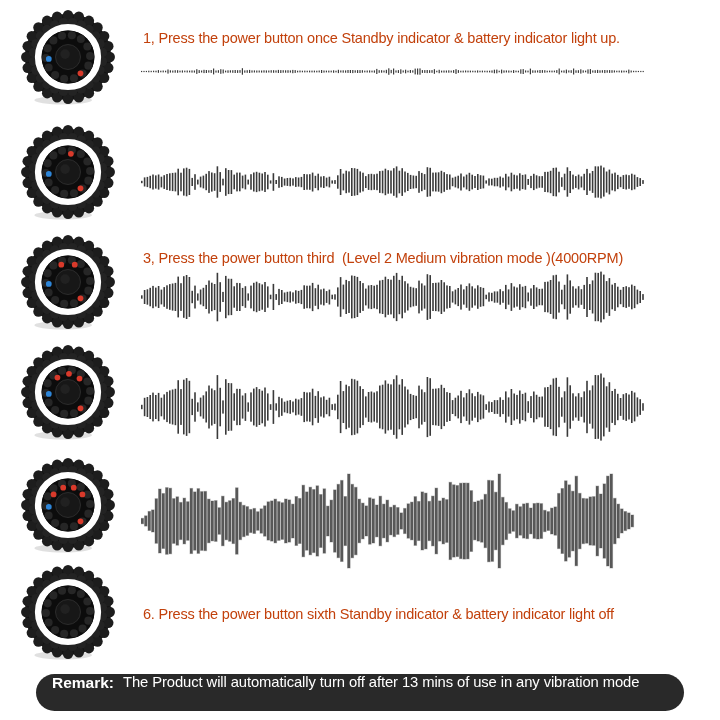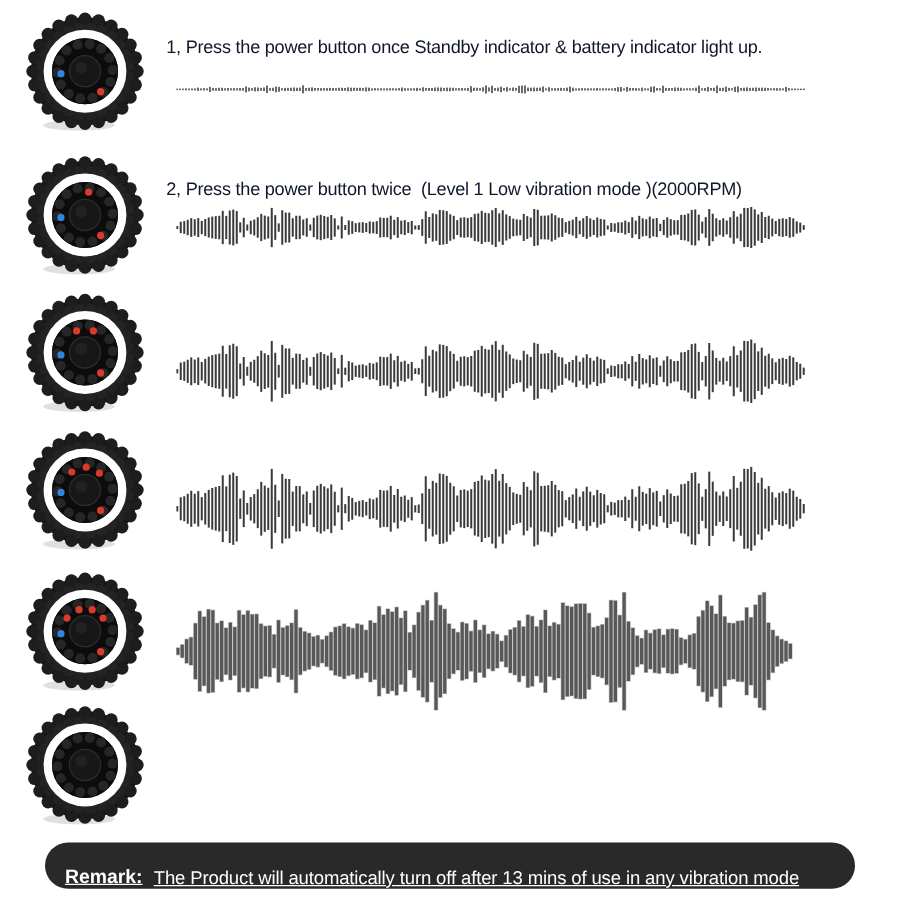--- a/index.html
+++ b/index.html
@@ -4,36 +4,36 @@
 <style>
   html,body{margin:0;padding:0;background:#ffffff;}
   .canvas{
     position:relative;width:720px;height:720px;background:#ffffff;
     font-family:"Liberation Sans",sans-serif;overflow:hidden;
   }
   .row{position:absolute;left:0;width:720px;}
   .ball{position:absolute;left:20px;width:96px;height:96px;}
   .ball svg{display:block;}
   .step-text{
-    position:absolute;left:133px;font-size:14.5px;letter-spacing:-0.2px;
-    color:#0f172a;white-space:pre;
+    position:absolute;left:143px;font-size:14.5px;letter-spacing:-0.2px;
+    color:#c2410c;white-space:pre;
   }
   .wf{position:absolute;left:141px;}
   .wf svg{display:block;}
   
   .r1{top:0;height:112px}    .r1 .ball{top:9px}  .r1 .step-text{top:30px} .r1 .wf{top:66px}
   .r2{top:112px;height:110px}.r2 .ball{top:12px} .r2 .step-text{top:32px} .r2 .wf{top:50px}
   .r3{top:222px;height:112px}.r3 .ball{top:12px} .r3 .step-text{top:28px} .r3 .wf{top:45px}
   .r4{top:334px;height:112px}.r4 .ball{top:10px} .r4 .step-text{top:24px} .r4 .wf{top:34px}
   .r5{top:446px;height:124px}.r5 .ball{top:11px} .r5 .step-text{top:18px;font-size:13.8px} .r5 .wf{top:26px}
   .r6{top:570px;height:98px} .r6 .ball{top:-6px} .r6 .step-text{top:36px}
   .remark{
     position:absolute;top:674px;left:36px;width:648px;height:37px;
-    background:#292929;border-radius:19px;display:flex;align-items:flex-end;
-    padding:0 16px;box-sizing:border-box;color:#ffffff;text-decoration:underline;
+    background:#292929;border-radius:19px;display:flex;align-items:flex-start;
+    padding:0 16px;box-sizing:border-box;color:#ffffff;
   }
   .remark-label{font-weight:bold;font-size:15.5px;margin-right:9px;white-space:pre;}
   .remark-text{font-size:14.8px;letter-spacing:-0.1px;white-space:pre;}
 </style>
 </head>
 <body>
 
 <div class="canvas">
 
   <div class="row r1">
@@ -399,21 +399,20 @@
           <circle cx="13.4" cy="-18.7" r="4.2" fill="#262626"></circle>
           <circle cx="20.2" cy="-11.0" r="4.2" fill="#262626"></circle>
           <circle cx="23.0" cy="-1.1" r="4.2" fill="#262626"></circle>
           <circle r="13" fill="#171717" stroke="#2d2d2d" stroke-width="1"></circle>
           <circle cx="-3" cy="-3" r="5" fill="#212121"></circle>
           <circle cx="-20" cy="2" r="3" fill="#2e86d9"></circle>
           <circle cx="13" cy="17" r="3" fill="#d93a2b"></circle>
           <circle cx="3" cy="-19" r="3" fill="#d93a2b"></circle>
         </svg>
       </div>
-    <div class="step-text">2, Press the power button twice  (Level 1 Low vibration mode )(2000RPM)</div>
     <div class="wf">
         <svg width="505" height="40" xmlns="http://www.w3.org/2000/svg">
           <g fill="#3a3a3a">
             <rect x="0.0" y="18.8" width="1.6" height="2.4"></rect>
             <rect x="2.8" y="15.4" width="1.6" height="9.1"></rect>
             <rect x="5.6" y="14.9" width="1.6" height="10.2"></rect>
             <rect x="8.4" y="13.8" width="1.6" height="12.4"></rect>
             <rect x="11.2" y="12.5" width="1.6" height="15.0"></rect>
             <rect x="14.0" y="13.4" width="1.6" height="13.2"></rect>
             <rect x="16.8" y="12.5" width="1.6" height="15.1"></rect>
@@ -665,20 +664,21 @@
           <circle cx="20.2" cy="-11.0" r="4.2" fill="#262626"></circle>
           <circle cx="23.0" cy="-1.1" r="4.2" fill="#262626"></circle>
           <circle r="13" fill="#171717" stroke="#2d2d2d" stroke-width="1"></circle>
           <circle cx="-3" cy="-3" r="5" fill="#212121"></circle>
           <circle cx="-20" cy="2" r="3" fill="#2e86d9"></circle>
           <circle cx="13" cy="17" r="3" fill="#d93a2b"></circle>
           <circle cx="-7" cy="-18" r="3" fill="#d93a2b"></circle>
           <circle cx="7" cy="-18" r="3" fill="#d93a2b"></circle>
         </svg>
       </div>
+    <div class="step-text">3, Press the power button third  (Level 2 Medium vibration mode )(4000RPM)</div>
     <div class="wf">
         <svg width="505" height="60" xmlns="http://www.w3.org/2000/svg">
           <g fill="#3a3a3a">
             <rect x="0.0" y="28.3" width="1.6" height="3.4"></rect>
             <rect x="2.8" y="23.0" width="1.6" height="14.0"></rect>
             <rect x="5.6" y="22.3" width="1.6" height="15.4"></rect>
             <rect x="8.4" y="20.8" width="1.6" height="18.5"></rect>
             <rect x="11.2" y="18.9" width="1.6" height="22.3"></rect>
             <rect x="14.0" y="20.6" width="1.6" height="18.9"></rect>
             <rect x="16.8" y="19.0" width="1.6" height="22.0"></rect>
@@ -1420,20 +1420,21 @@
           <circle cx="-15.2" cy="-17.3" r="4.2" fill="#262626"></circle>
           <circle cx="-6.2" cy="-22.1" r="4.2" fill="#262626"></circle>
           <circle cx="4.0" cy="-22.6" r="4.2" fill="#262626"></circle>
           <circle cx="13.4" cy="-18.7" r="4.2" fill="#262626"></circle>
           <circle cx="20.2" cy="-11.0" r="4.2" fill="#262626"></circle>
           <circle cx="23.0" cy="-1.1" r="4.2" fill="#262626"></circle>
           <circle r="13" fill="#171717" stroke="#2d2d2d" stroke-width="1"></circle>
           <circle cx="-3" cy="-3" r="5" fill="#212121"></circle>
         </svg>
       </div>
+    <div class="step-text">6. Press the power button sixth Standby indicator &amp; battery indicator light off</div>
   </div>
 
   <div class="remark">
     <span class="remark-label">Remark:</span>
     <span class="remark-text">The Product will automatically turn off after 13 mins of use in any vibration mode</span>
   </div>
 
 </div>
 
 </body></html>

